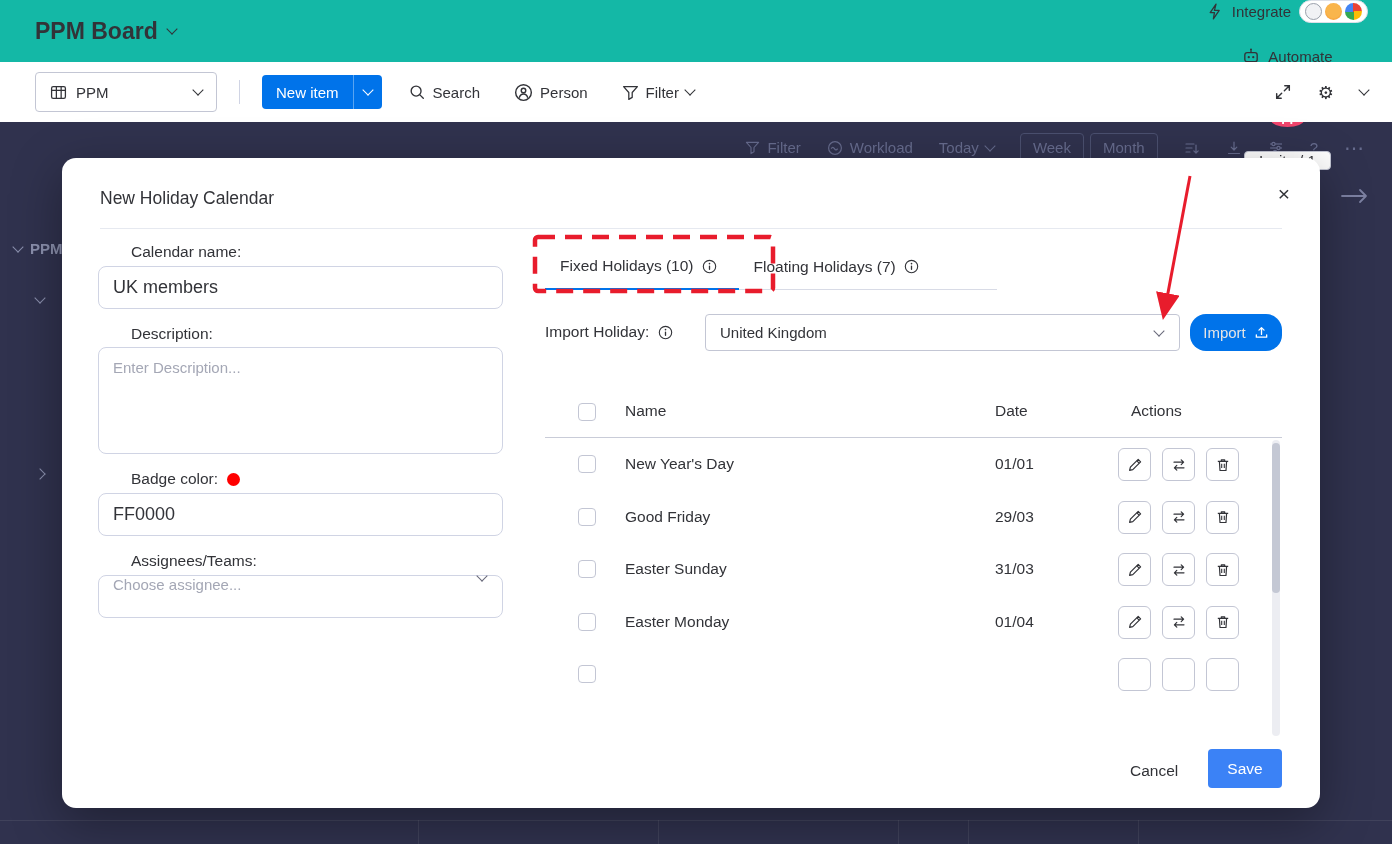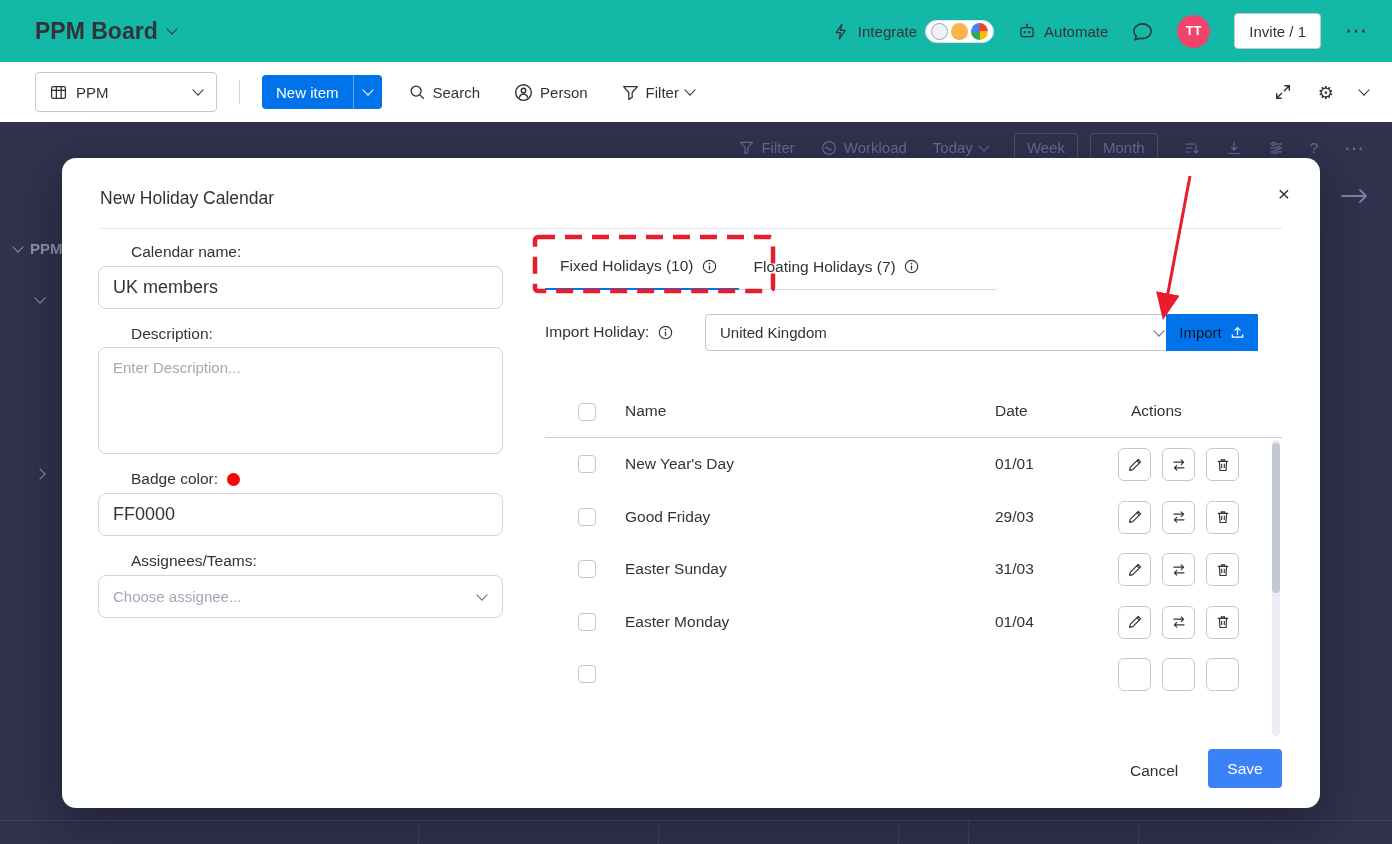--- a/index.html
+++ b/index.html
@@ -10,21 +10,21 @@
   
   .chev { display:inline-block; width:7px; height:7px;
           border:solid currentColor; border-width:0 1.6px 1.6px 0;
           transform:rotate(45deg); margin-top:-4px; }
   .chev-right { transform:rotate(-45deg); margin-top:0; }
 
   
   .topbar { position:absolute; top:0; left:0; width:100%; height:62px;
             display:flex; padding:0 24px 0 35px; box-sizing:border-box; background:#14b8a6; z-index:3; }
   .board-title { font-size:23px; font-weight:700; display:flex; align-items:center; gap:10px; }
-  .top-right { margin-left:auto; display:flex; align-items:center; gap:24px; }
+  .top-right { margin-left:auto; display:flex; align-items:center; gap:24px;flex-direction:column; }
   .top-item { display:flex; align-items:center; gap:8px; font-size:15px; cursor:pointer; }
   .app-pill { display:flex; align-items:center; gap:3px; border:1px solid #dcdfe8; border-radius:13px; padding:2px 5px; background:#fff; }
   .appdot { width:17px; height:17px; border-radius:50%; }
   .appdot.d1 { background:#f1f2f5; border:1px solid #9aa0ab; box-sizing:border-box; }
   .appdot.d2 { background:radial-gradient(circle at 50% 45%, #f9b54c 0 55%, #f5861f 100%); }
   .appdot.d3 { background:conic-gradient(#ea4335 0 25%, #fbbc05 25% 50%, #34a853 50% 75%, #4285f4 75% 100%); }
   .avatar { width:33px; height:33px; border-radius:50%; background:#f0446c; color:#fff;
             font-size:12.5px; font-weight:700; display:flex; align-items:center; justify-content:center; letter-spacing:.5px; }
   .invite-btn { border:1px solid #c3c6d4; border-radius:4px; height:34px; padding:0 14px;
                 display:flex; align-items:center; font-size:15px; cursor:pointer; background:#fff; }
@@ -67,38 +67,38 @@
 
   .f-label { position:absolute; left:36px; font-size:15.5px; display:flex; align-items:center; gap:9px;margin-left:33px; }
   .f-input { position:absolute; left:36px; width:405px; height:43px; border:1px solid #d0d4e4; border-radius:8px;
              box-sizing:border-box; padding:0 14px; font-size:18px; color:#323338;
              font-family:"Liberation Sans", sans-serif; outline:none; }
   .f-textarea { position:absolute; left:36px; width:405px; height:107px; border:1px solid #d0d4e4; border-radius:8px;
                 box-sizing:border-box; padding:11px 14px; font-size:15px; resize:none;
                 font-family:"Liberation Sans", sans-serif; outline:none; }
   .f-textarea::placeholder, .f-input::placeholder { color:#a4a7b5; }
   .f-select { position:absolute; left:36px; width:405px; height:43px; border:1px solid #d0d4e4; border-radius:8px;
-              box-sizing:border-box; display:flex; align-items:center; padding:0 16px 0 14px;
+              box-sizing:border-box; display:flex; padding:0 16px 0 14px;
               font-size:15px; cursor:pointer; }
   .f-select .ph { color:#a4a7b5; }
   .f-select .chev { margin-left:auto; color:#676879; }
   .badge-dot { width:13px; height:13px; border-radius:50%; background:#ff0000; display:inline-block; }
 
   .tabs { position:absolute; left:483px; top:88px; width:452px; display:flex; border-bottom:1px solid #d8dbe6; }
   .tab { display:flex; align-items:center; gap:8px; font-size:15.5px; padding:11px 22px 13px 15px; cursor:pointer; }
   .tab.active { border-bottom:2px solid #0073ea; margin-bottom:-1px; }
   .info { color:#323338; }
 
   .import-label { position:absolute; left:483px; top:165px; font-size:15.5px; display:flex; align-items:center; gap:9px; }
   .import-select { position:absolute; left:643px; top:156px; width:475px; height:37px; border:1px solid #c3c6d4;
                    border-radius:4px; box-sizing:border-box; display:flex; align-items:center;
                    padding:0 16px 0 14px; font-size:15px; cursor:pointer; }
   .import-select .chev { margin-left:auto; color:#676879; }
-  .import-btn { position:absolute; left:1104px; top:156px; width:92px; height:37px; background:#0073ea; color:#0f172a;
-                border-radius:1px; display:flex; align-items:center; justify-content:center; gap:8px;
+  .import-btn { position:absolute; left:1128px; top:156px; width:92px; height:37px; background:#0073ea; color:#e5e5e5;
+                border-radius:16px; display:flex; align-items:center; justify-content:center; gap:8px;
                 font-size:15px; cursor:pointer; }
 
   .checkbox { width:18px; height:18px; border:1.5px solid #c3c6d4; border-radius:4px; box-sizing:border-box;
               background:#fff; cursor:pointer; }
   .thead-check { position:absolute; left:516px; top:245px; }
   .th { position:absolute; top:244px; font-size:15.5px; }
   .th-divider { position:absolute; left:483px; top:279px; width:737px; height:1px; background:#c9ccd8; }
 
   .tbody { position:absolute; left:483px; top:280px; width:737px; height:296px; overflow:hidden; }
   .trow { position:relative; height:52.5px; }
@@ -240,21 +240,21 @@
         <svg width="16" height="16" viewBox="0 0 16 16">
           <circle cx="8" cy="8" r="6.4" fill="none" stroke="currentColor" stroke-width="1.2"></circle>
           <path d="M4.2 8.6q1.6-2.6 3.2 0t3.2 0" fill="none" stroke="currentColor" stroke-width="1.2"></path>
         </svg>
         <span>Workload</span>
       </div>
       <div class="dim-item">
         <span>Today</span>
         <span class="chev"></span>
       </div>
-      <div class="dim-item" style="gap:12px;align-items:flex-end;">
+      <div class="dim-item" style="gap:6px;align-items:flex-end;">
         <span class="dim-box">Week</span>
         <span class="dim-box">Month</span>
       </div>
       <svg width="16" height="16" viewBox="0 0 16 16">
         <path d="M2 4h8M2 8h6M2 12h4M12 5v8M12 13l-2.2-2.2M12 13l2.2-2.2" fill="none" stroke="currentColor" stroke-width="1.2" stroke-linecap="round"></path>
       </svg>
       <svg width="16" height="16" viewBox="0 0 16 16">
         <path d="M8 2v8M8 10L5.2 7.2M8 10l2.8-2.8M2.5 13.5h11" fill="none" stroke="currentColor" stroke-width="1.2" stroke-linecap="round"></path>
       </svg>
       <svg width="16" height="16" viewBox="0 0 16 16">

